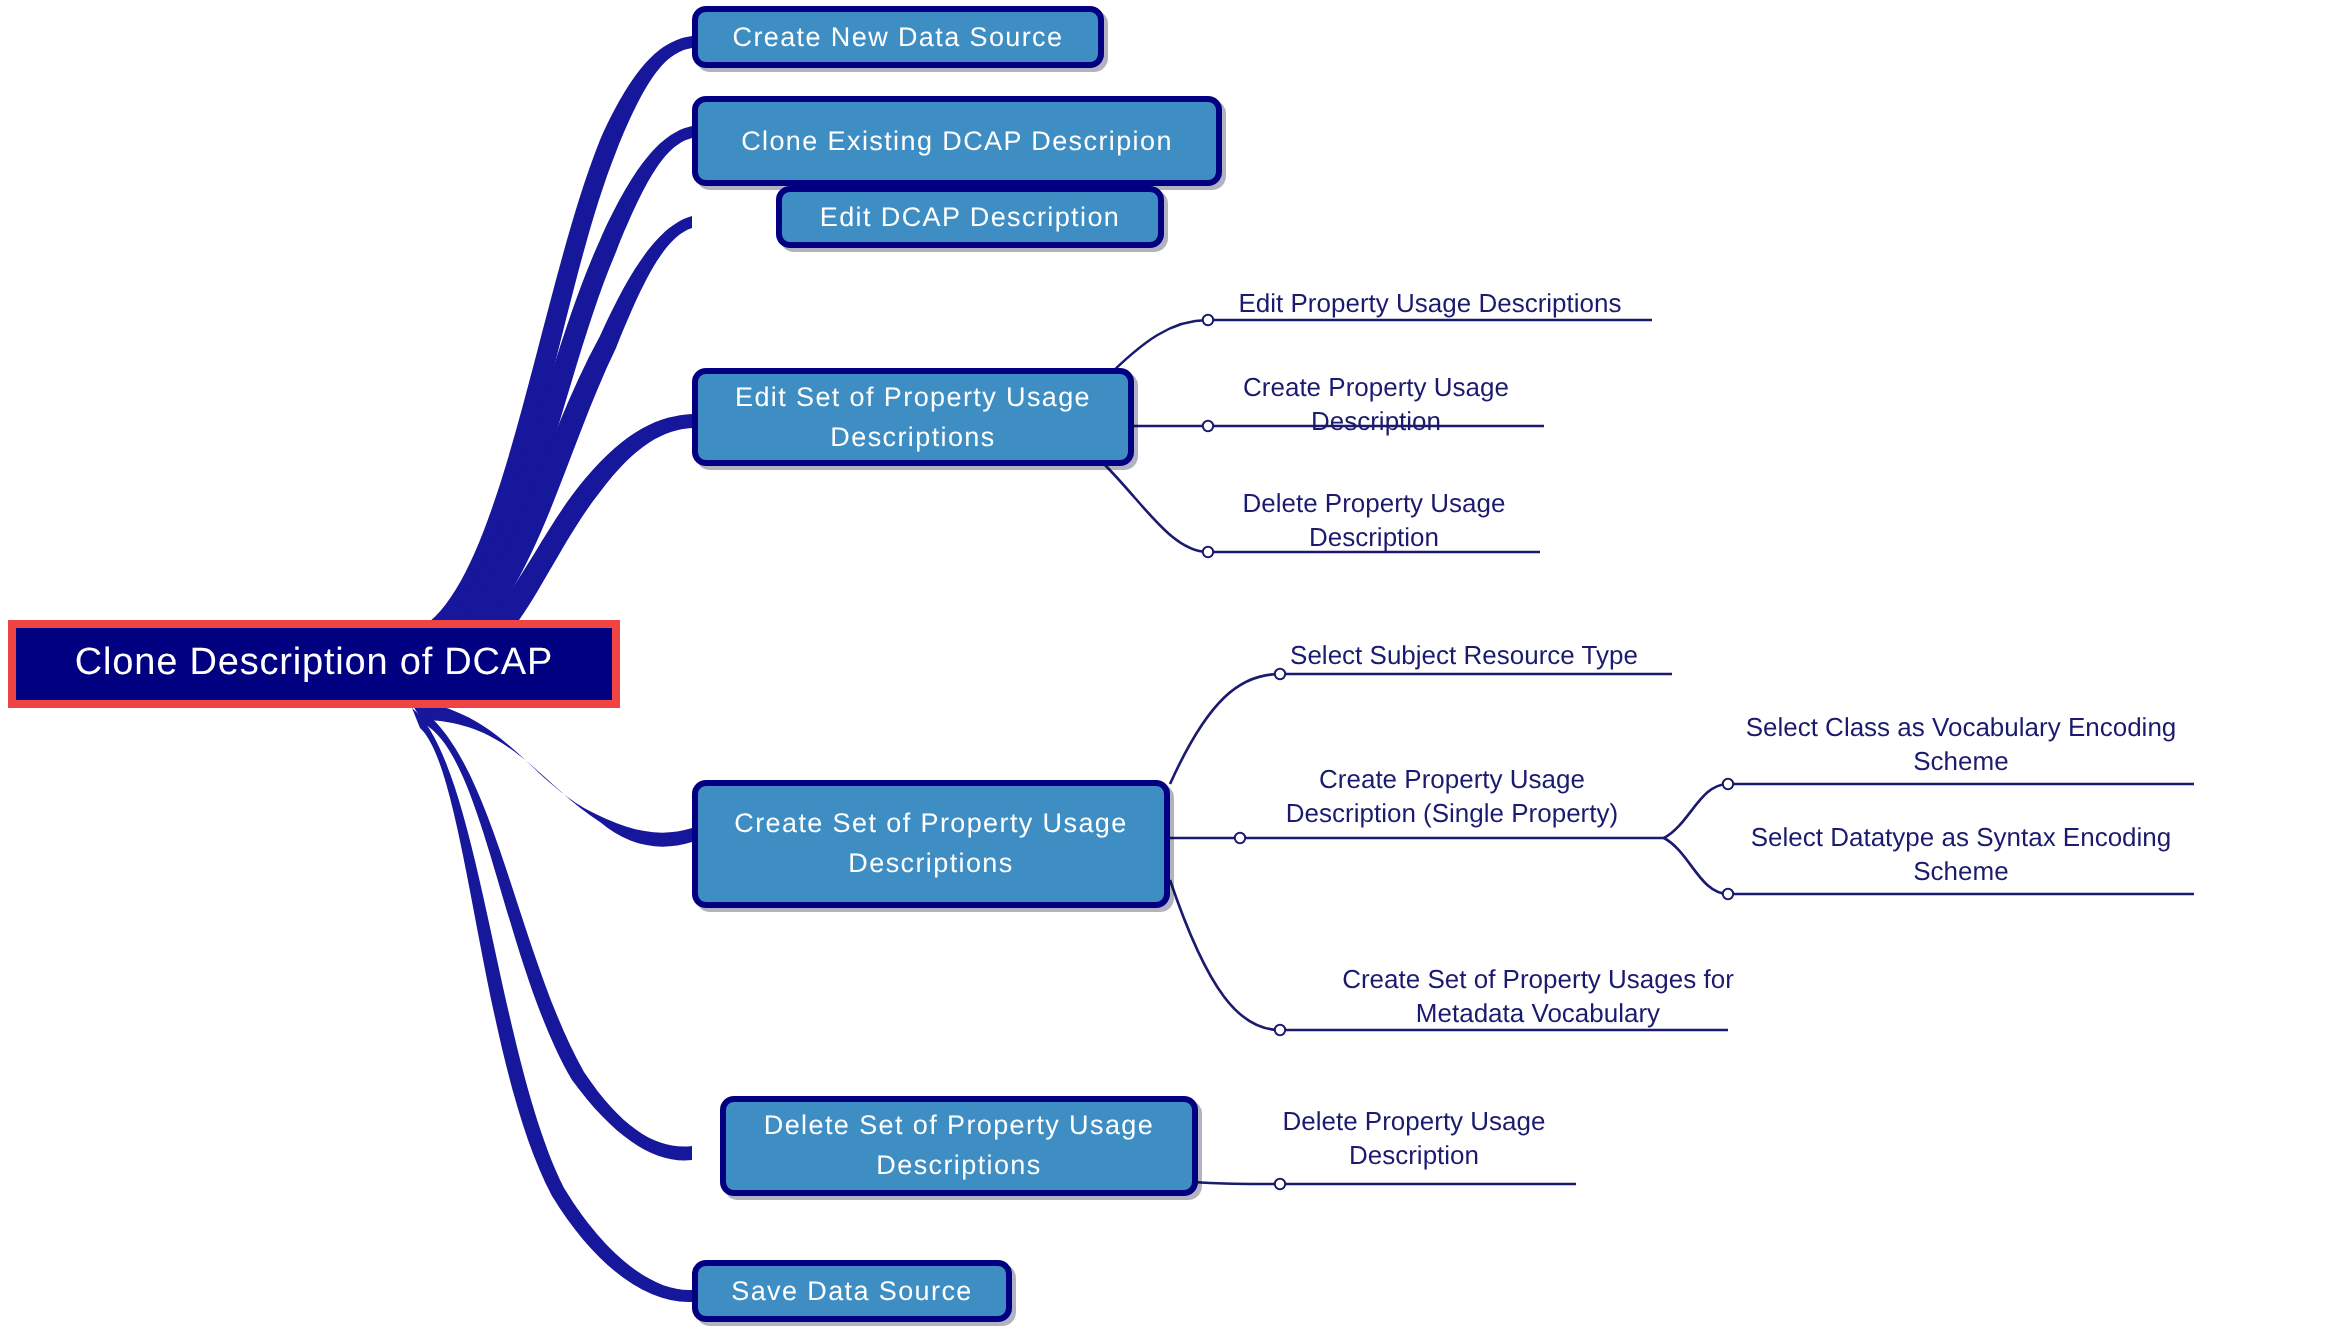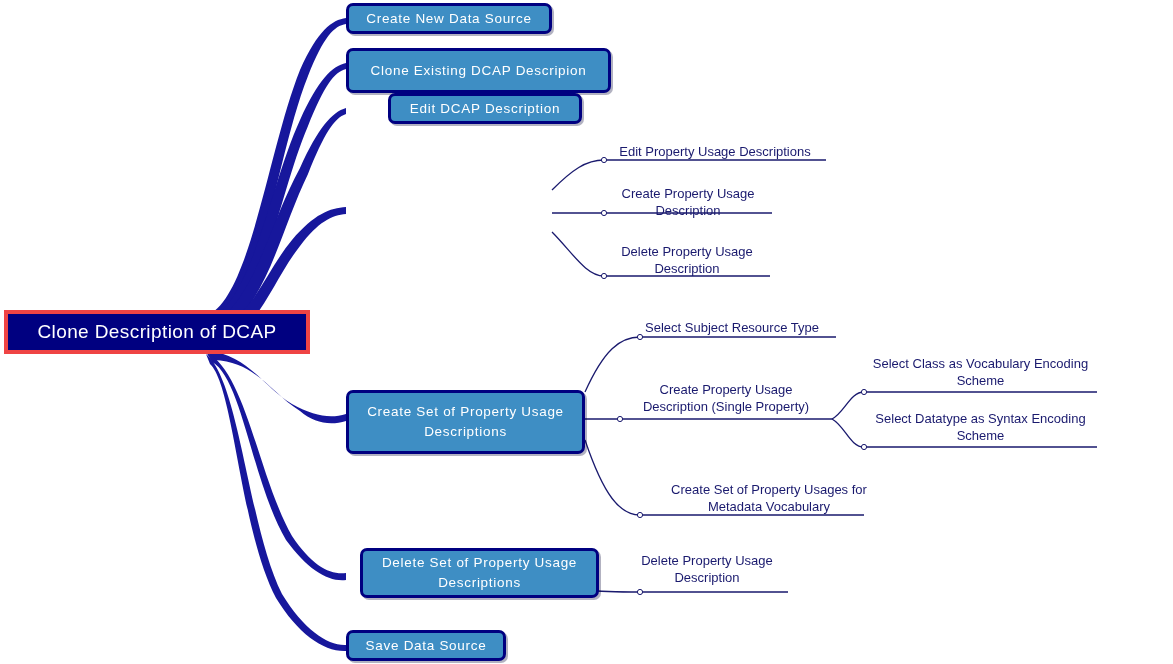--- a/index.html
+++ b/index.html
@@ -157,20 +157,23 @@
   </div>
 
   <div class="l1-node" style="left:346px; top:48px; width:265px; height:45px;">
     <span class="l1-label">Clone Existing DCAP Descripion</span>
   </div>
 
   <div class="l1-node" style="left:364px; top:93px; width:194px; height:31px;margin-left:24px;">
     <span class="l1-label">Edit DCAP Description</span>
   </div>
 
+  <div class="l1-node" style="left:346px; top:184px; width:221px; height:49px;">
+    <span class="l1-label">Edit Set of Property Usage Descriptions</span>
+  </div>
 
   <div class="l1-node" style="left:346px; top:390px; width:239px; height:64px;">
     <span class="l1-label">Create Set of Property Usage Descriptions</span>
   </div>
 
   <div class="l1-node" style="left:360px; top:548px; width:239px; height:50px;">
     <span class="l1-label">Delete Set of Property Usage Descriptions</span>
   </div>
 
   <div class="l1-node" style="left:346px; top:630px; width:160px; height:31px;">

